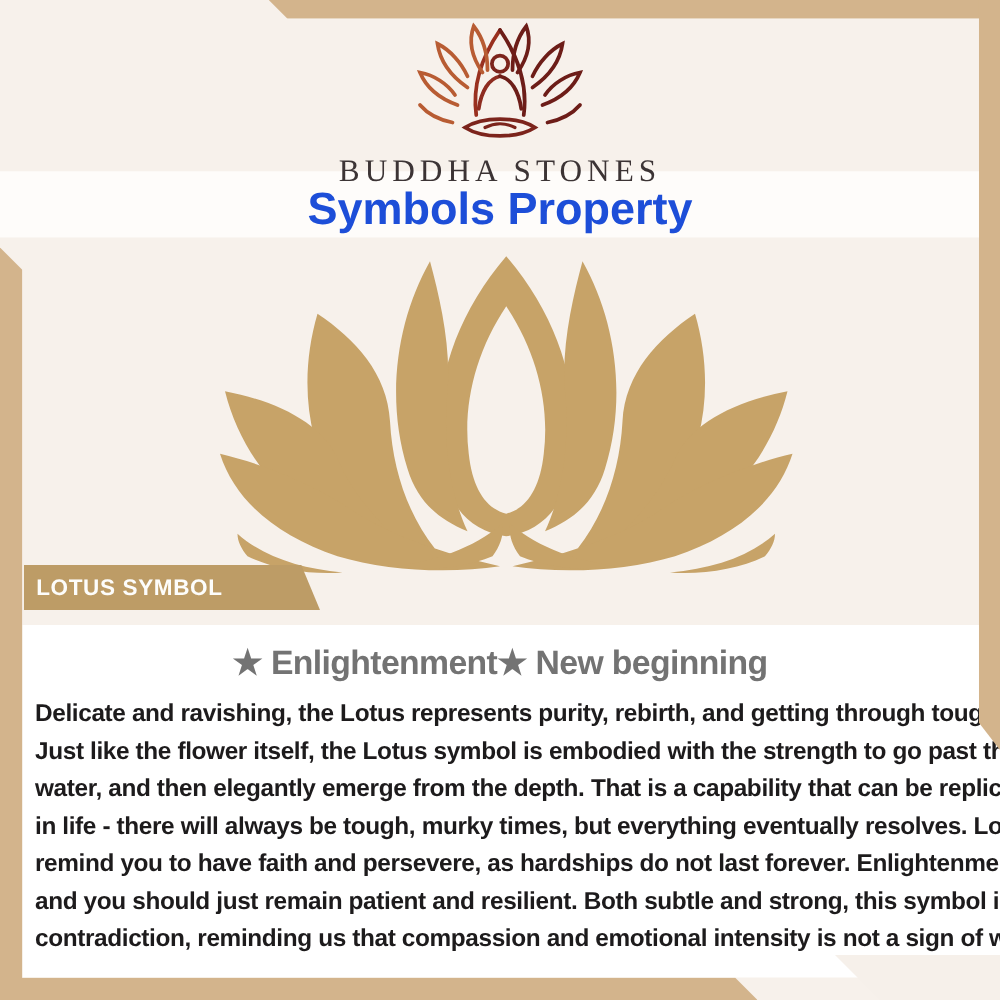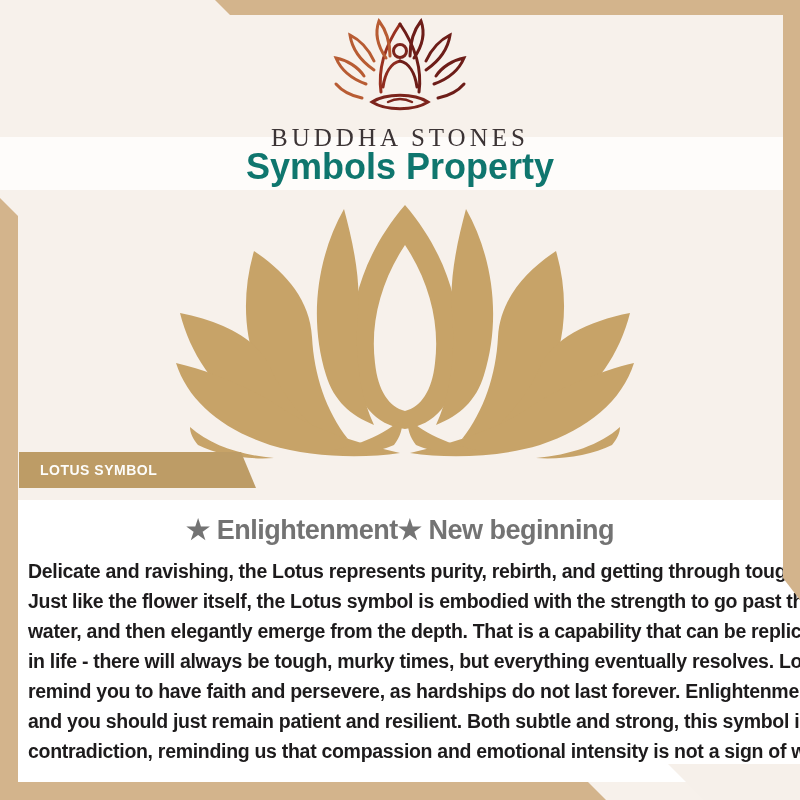--- a/index.html
+++ b/index.html
@@ -18,27 +18,27 @@
   #strip-bottom{left:0;top:782px;width:606px;height:18px;
     clip-path:polygon(0 0,588px 0,100% 100%,0 100%);}
   #corner-cream{position:absolute;left:660px;top:764px;width:140px;height:36px;
     background:#f6f0ea;clip-path:polygon(8px 0,100% 0,100% 100%,44px 100%);}
   
   #heading-band{position:absolute;left:0;top:137px;width:800px;height:53px;background:#fefcfa;}
   #logo{position:absolute;left:330px;top:14px;width:140px;height:110px;}
   #brand-name{position:absolute;left:0;top:124px;width:800px;text-align:center;
     font-family:"Liberation Serif",serif;font-size:25px;letter-spacing:4px;color:#3c3435;}
   #page-title{position:absolute;left:0;top:146px;width:800px;text-align:center;
-    font-size:36px;font-weight:bold;color:#0f766e;letter-spacing:0px;}
+    font-size:36px;font-weight:bold;color:#1d4ed8;letter-spacing:0px;}
   
   #lotus{position:absolute;left:170px;top:195px;width:470px;height:264px;}
   
   #banner{position:absolute;left:19px;top:452px;width:237px;height:36px;background:#bd9c66;
     clip-path:polygon(0 0,222px 0,237px 36px,0 36px);}
-  #banner span{display:block;padding-left:21px;line-height:36px;font-size:14px;
+  #banner span{display:block;padding-left:10px;line-height:36px;font-size:18px;
     font-weight:bold;color:#fdfdfb;letter-spacing:0.5px;}
   
   #panel{position:absolute;left:18px;top:500px;width:782px;height:282px;background:#ffffff;}
   #symbol-heading{position:absolute;left:0;top:514px;width:800px;text-align:center;
     font-size:27px;font-weight:bold;color:#737373;letter-spacing:-0.5px;}
   #body-text{position:absolute;left:28px;top:556px;width:762px;
     font-size:19.5px;font-weight:bold;color:#1d1b1c;line-height:30px;letter-spacing:-0.3px;}
   #body-text .line{white-space:nowrap;}
 </style>
 </head>

